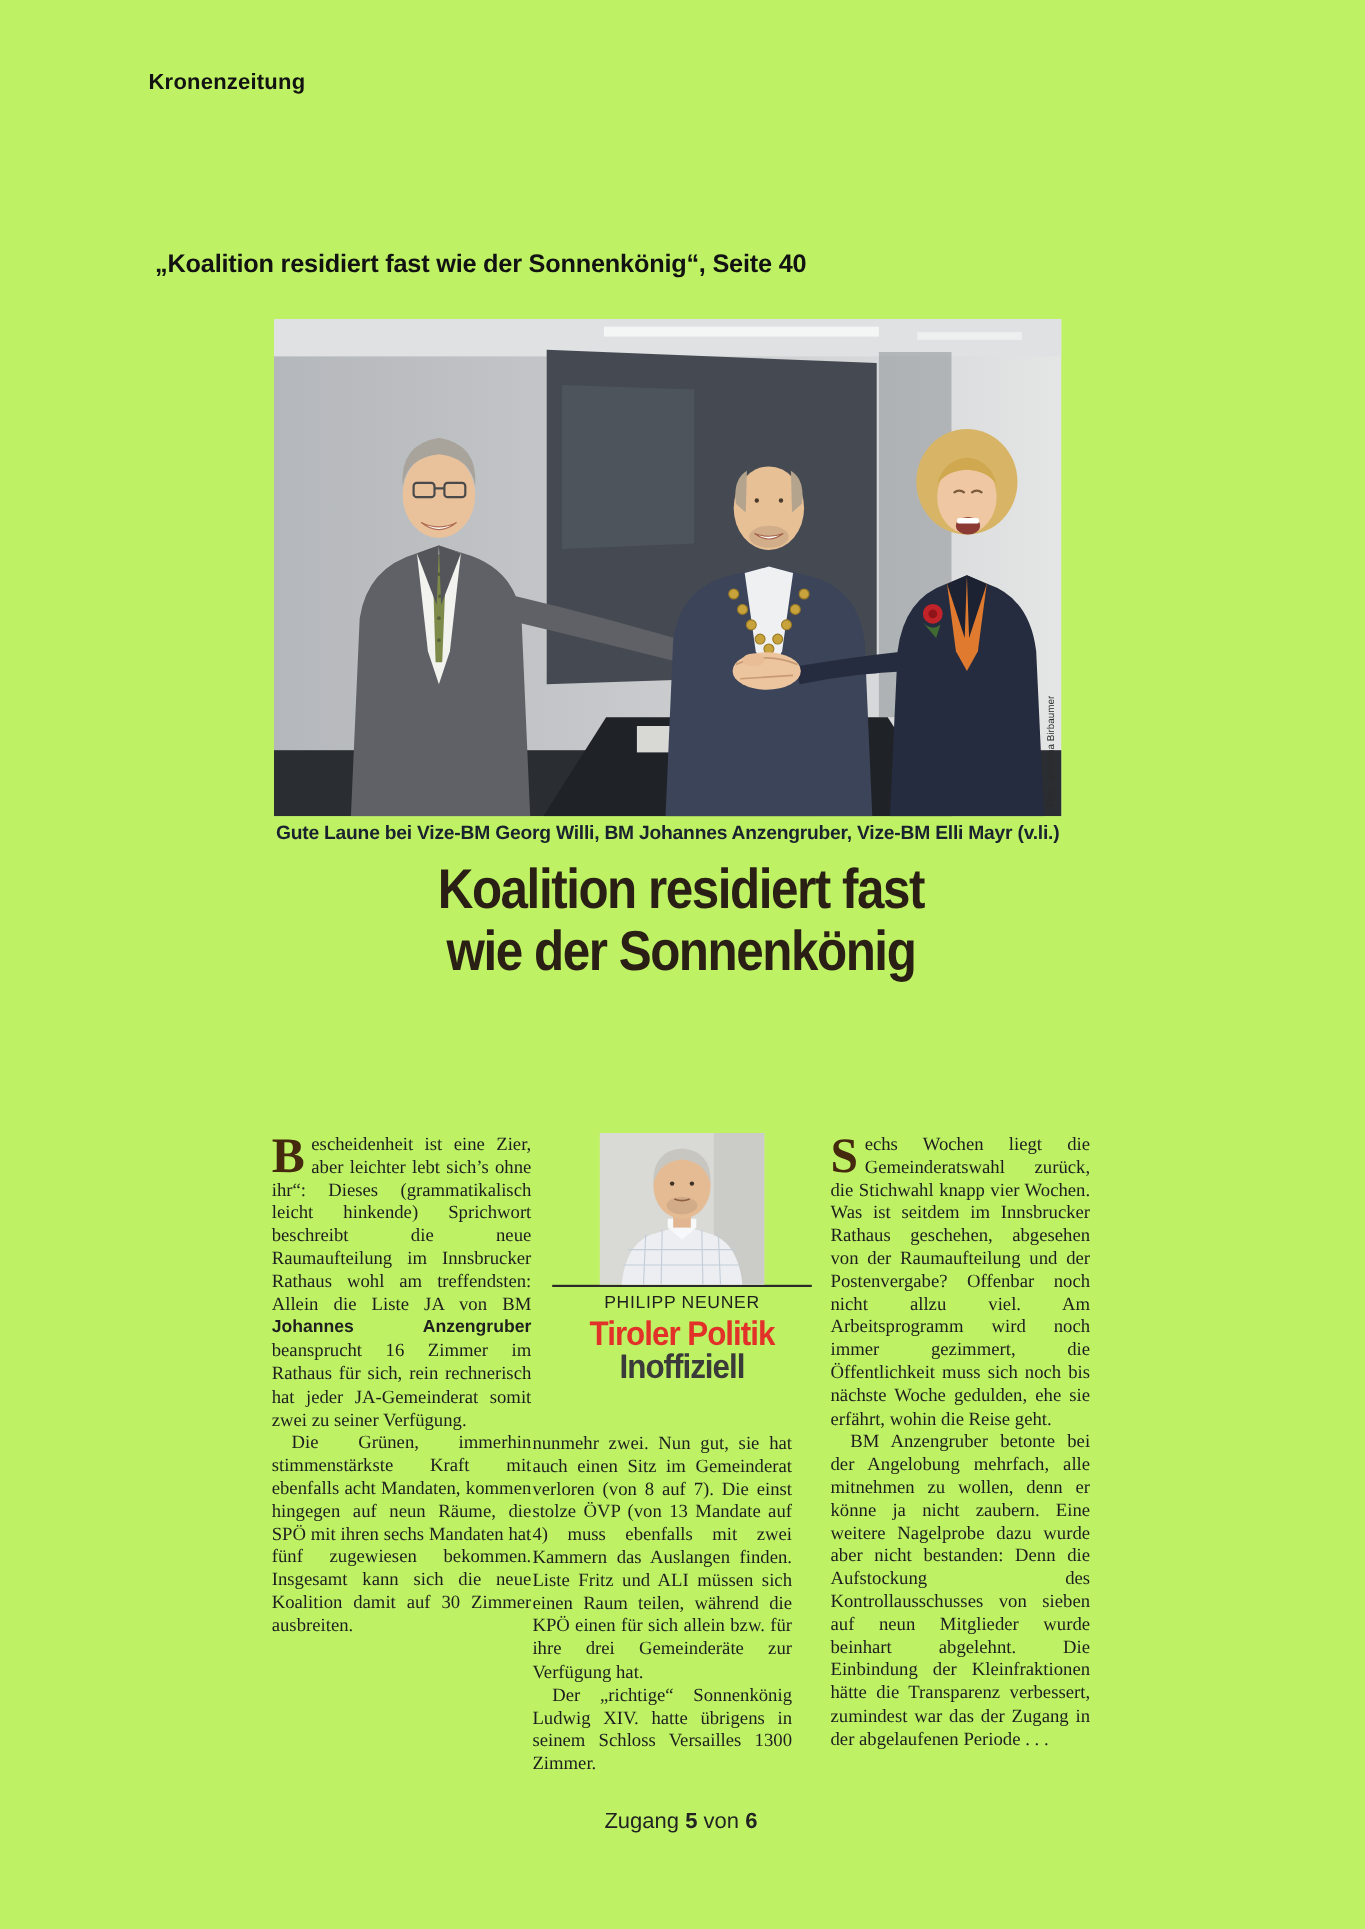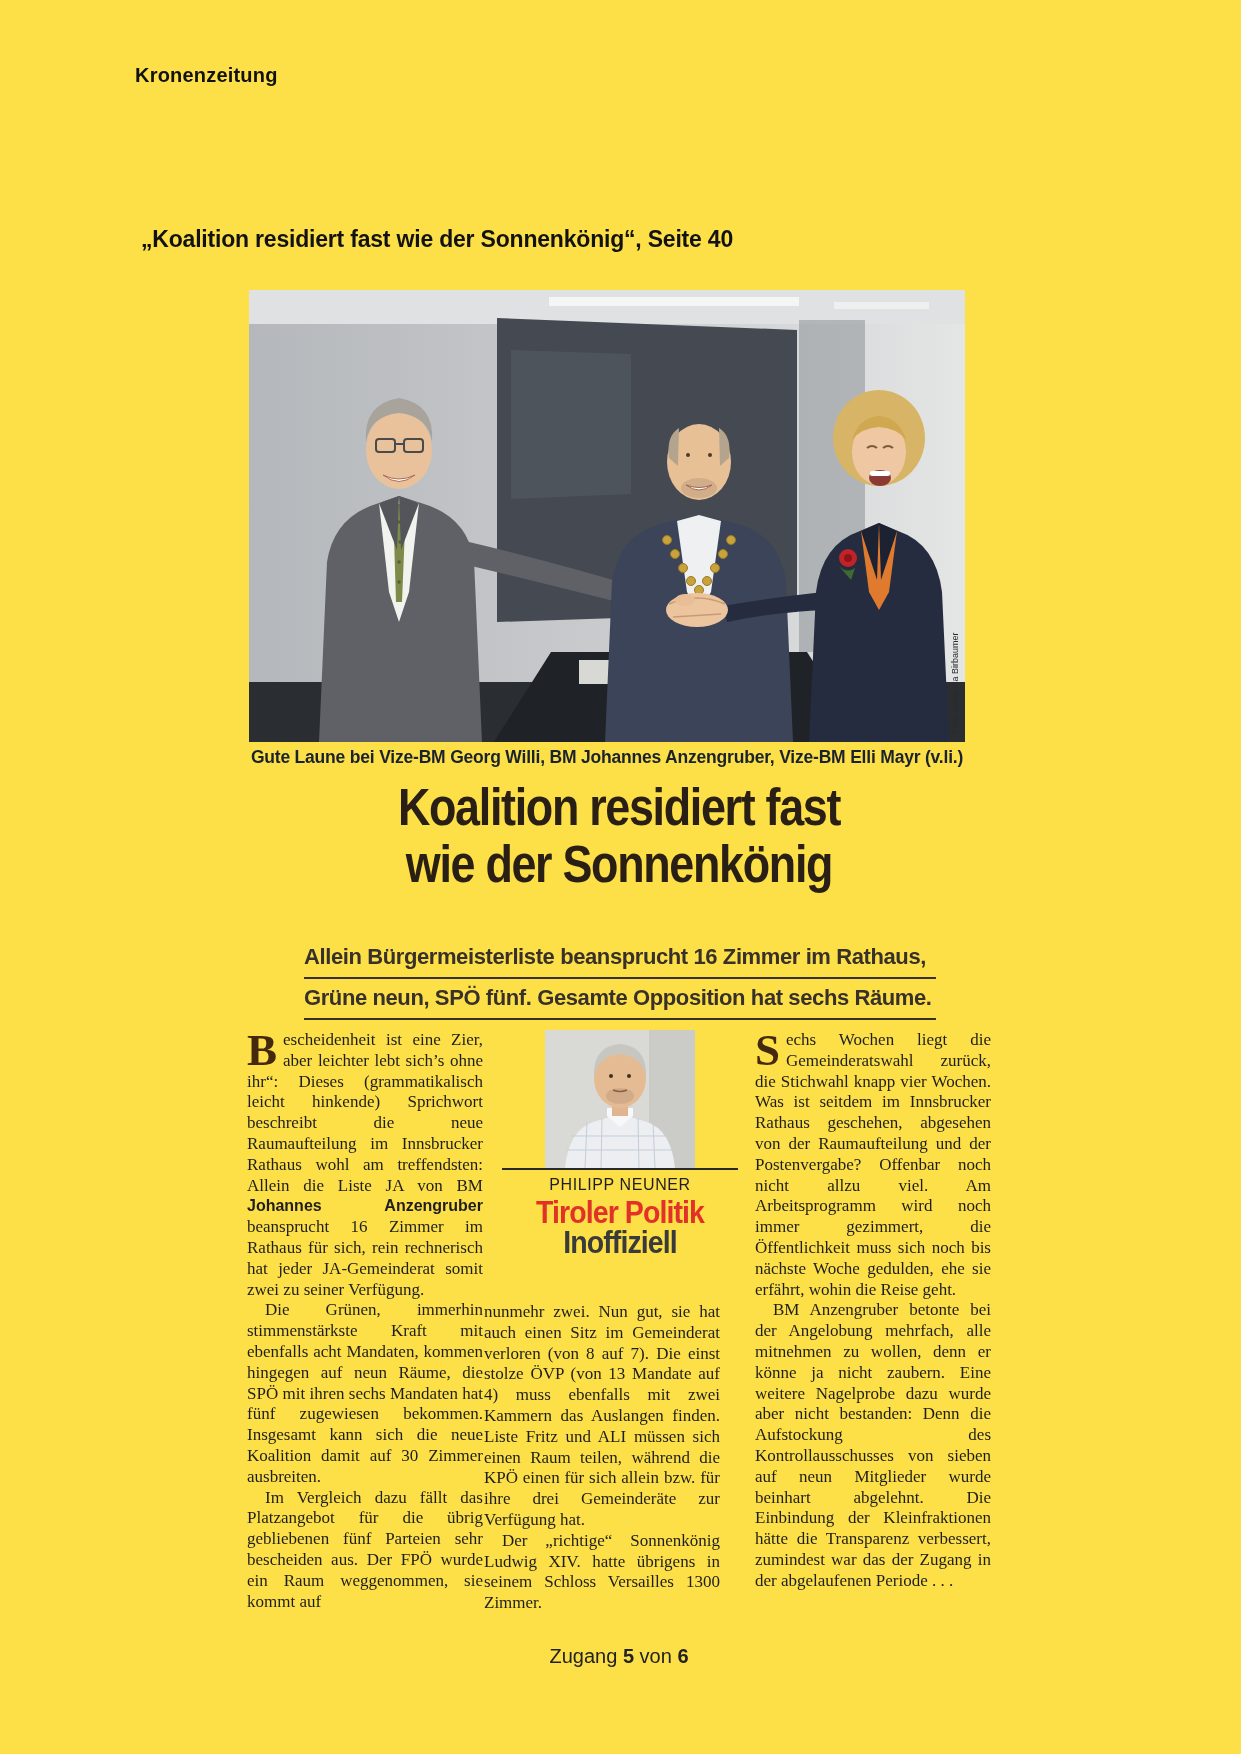--- a/index.html
+++ b/index.html
@@ -1,17 +1,17 @@
 <!DOCTYPE html>
 <html lang="de"><head>
 <meta charset="utf-8">
 <style>
   html,body{margin:0;padding:0;background:#9a9a9a;}
   .page{
-    position:relative;width:1241px;height:1754px;margin:0 auto;background:#fde047;
+    position:relative;width:1241px;height:1754px;margin:0 auto;background:#bef264;
     font-family:"Liberation Sans",sans-serif;overflow:hidden;color:#1e1e1e;
   }
   .brand{position:absolute;left:135px;top:64px;font-size:20px;font-weight:bold;color:#121212;letter-spacing:.2px;}
   .toc-line{position:absolute;left:141px;top:226px;font-size:23px;font-weight:bold;color:#121212;letter-spacing:-.2px;white-space:nowrap;}
 
   .photo-wrap{position:absolute;left:249px;top:290px;width:716px;height:452px;}
   .photo-wrap svg{display:block;width:716px;height:452px;}
   .photo-caption{
     position:absolute;left:243px;top:747px;width:728px;text-align:center;
     font-size:17.5px;font-weight:bold;color:#1a222e;letter-spacing:-.2px;white-space:nowrap;
@@ -165,29 +165,24 @@
     </svg>
   </div>
 
   <div class="photo-caption">Gute Laune bei Vize-BM Georg Willi, BM Johannes Anzengruber, Vize-BM Elli Mayr (v.li.)</div>
 
   <div class="headline">
     <div class="hl">Koalition residiert fast</div>
     <div class="hl">wie der Sonnenkönig</div>
   </div>
 
-  <div class="subheads">
-    <div class="subhead">Allein Bürgermeisterliste beansprucht 16 Zimmer im Rathaus,</div>
-    <div class="subhead">Grüne neun, SPÖ fünf. Gesamte Opposition hat sechs Räume.</div>
-  </div>
 
   <div class="col col-1">
     <p><span class="dropcap">B</span><span>escheidenheit ist eine Zier, aber leichter lebt sich’s ohne ihr“: Dieses (grammatikalisch leicht hinkende) Sprichwort beschreibt die neue Raumaufteilung im Innsbrucker Rathaus wohl am treffendsten: Allein die Liste JA von BM </span><span class="bold-name">Johannes Anzengruber</span><span> beansprucht 16 Zimmer im Rathaus für sich, rein rechnerisch hat jeder JA-Gemeinderat somit zwei zu seiner Verfügung.</span></p>
     <p class="indent">Die Grünen, immerhin stimmenstärkste Kraft mit ebenfalls acht Mandaten, kommen hingegen auf neun Räume, die SPÖ mit ihren sechs Mandaten hat fünf zugewiesen bekommen. Insgesamt kann sich die neue Koalition damit auf 30 Zimmer ausbreiten.</p>
-    <p class="indent">Im Vergleich dazu fällt das Platzangebot für die übrig gebliebenen fünf Parteien sehr bescheiden aus. Der FPÖ wurde ein Raum weggenommen, sie kommt auf</p>
   </div>
 
   <div class="insert">
     <svg class="portrait" viewBox="0 0 150 138" aria-hidden="true">
       <rect width="150" height="138" fill="#d9d9d5"></rect>
       <rect x="104" width="46" height="138" fill="#cbcbc7"></rect>
       <path d="M20,138 Q24,100 48,92 L75,84 L102,92 Q126,100 130,138 Z" fill="#eceef1"></path>
       <g stroke="#c3cdd9" stroke-width="1">
         <line x1="42" y1="92" x2="40" y2="138"></line>
           <line x1="57" y1="88" x2="56" y2="138"></line>

